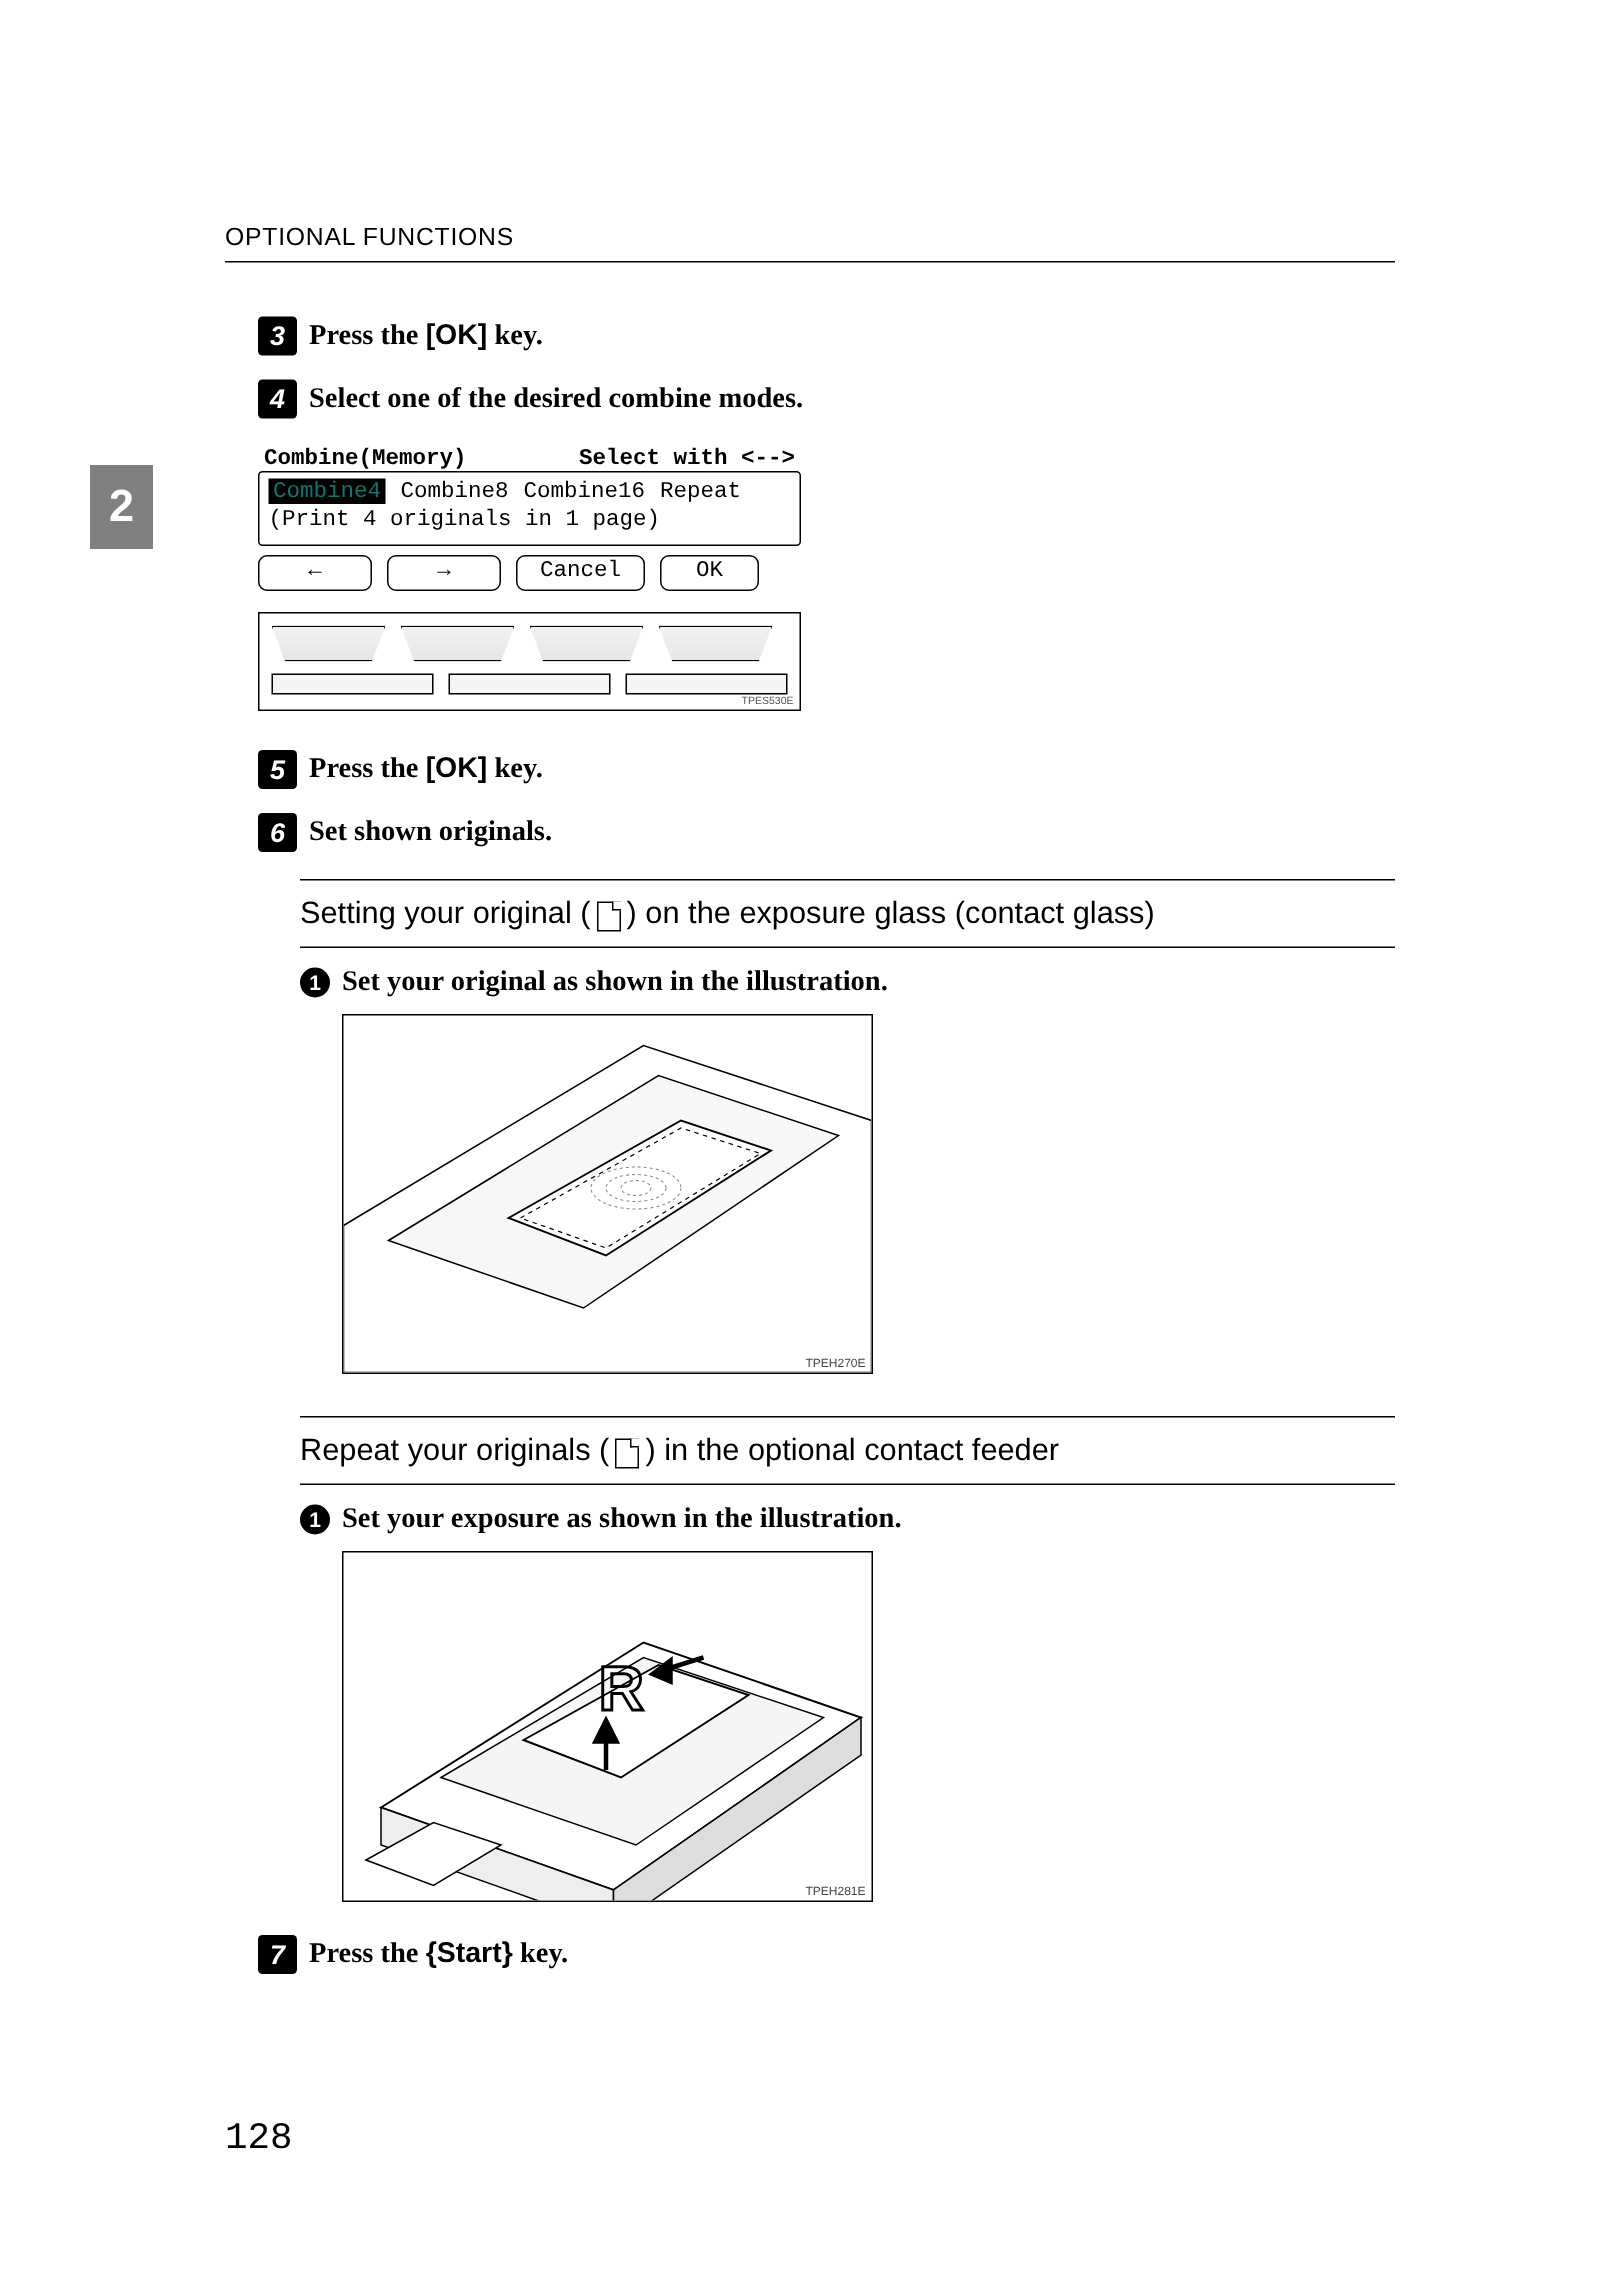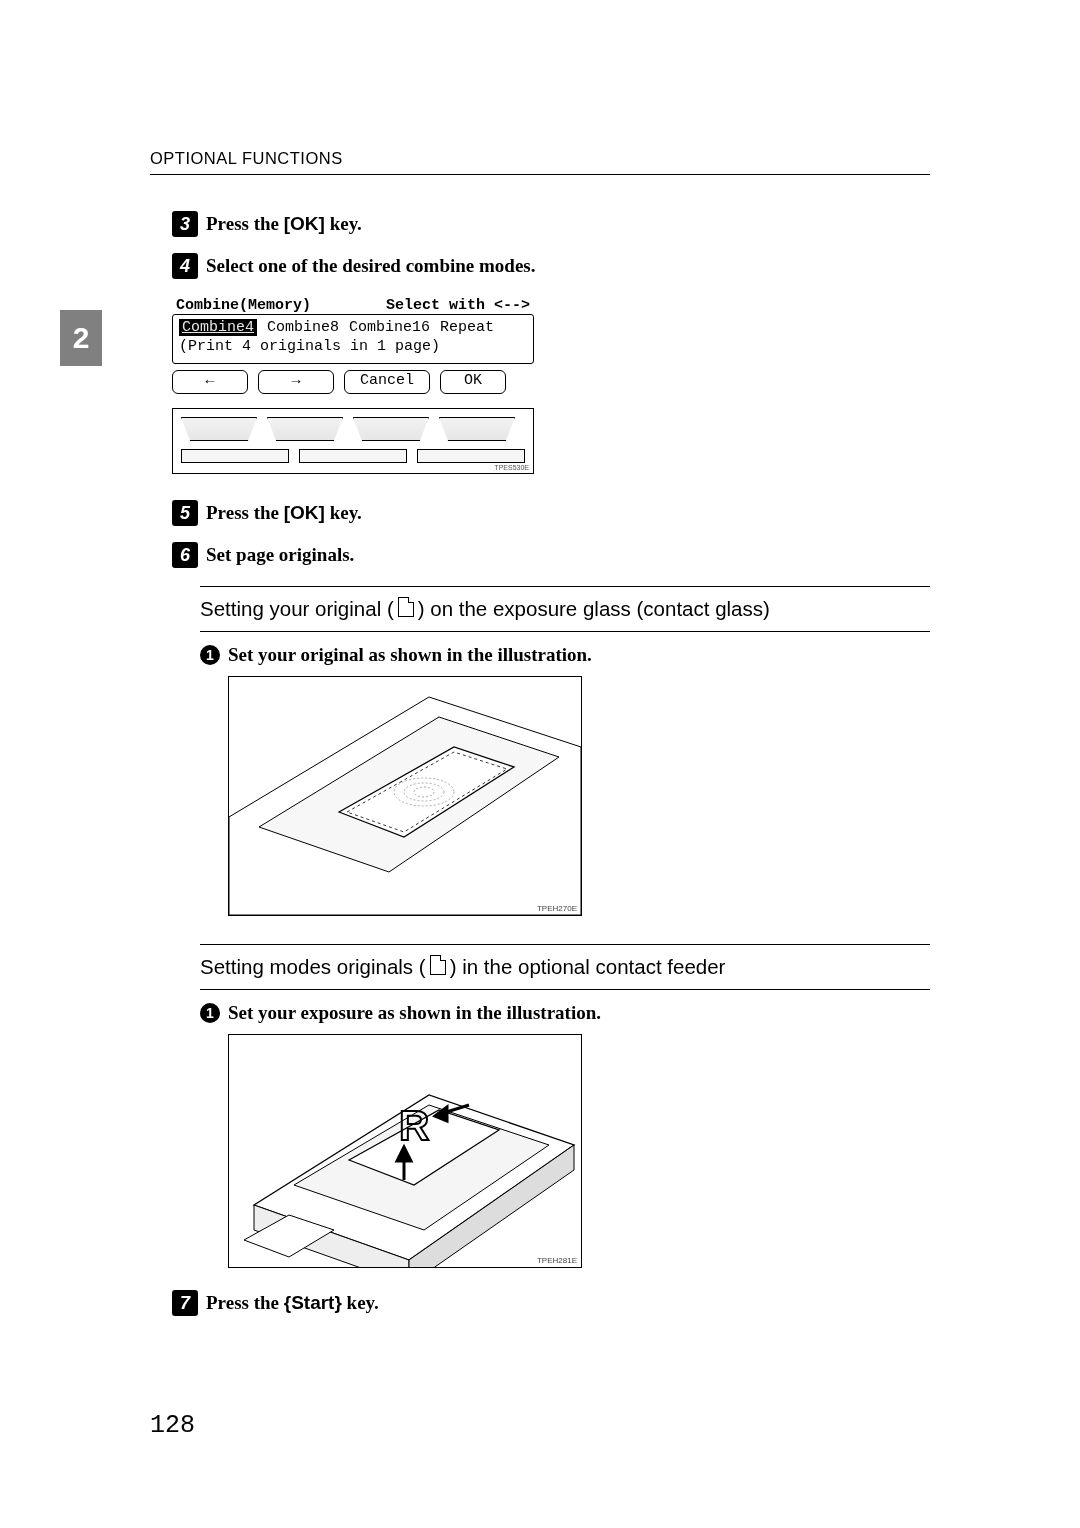--- a/index.html
+++ b/index.html
@@ -79,23 +79,22 @@
     font-family: "Courier New", monospace;
     font-size: 15px;
   }
   .lcd-row1 {
     display: flex;
     gap: 10px;
     align-items: baseline;
   }
   .inv {
     background: #000;
-    color: #e5e5e5;
+    color: #0f766e;
     padding: 0 3px;
-    text-decoration: underline;
   }
   .lcd-row2 {
     margin-top: 2px;
   }
   .softkeys {
     display: flex;
     gap: 10px;
     margin-top: 6px;
   }
   .softkey {
@@ -170,21 +169,21 @@
   .rule {
     border: none;
     border-top: 1.3px solid #000;
     margin: 18px 0 10px 0;
   }
   .sub-heading {
     font-family: Helvetica, Arial, sans-serif;
     font-size: 20.5px;
     margin: 8px 0 10px 0;
     display: flex;
-    align-items: flex-start;
+    align-items: flex-end;
     gap: 4px;
   }
   .portrait-icon {
     display: inline-block;
     width: 14px;
     height: 18px;
     border: 1.7px solid #000;
     position: relative;
     vertical-align: middle;
   }
@@ -321,21 +320,21 @@
 
     <div class="step" style="margin-top:26px">
       <div class="step-num">5</div>
       <div class="step-text">
         <span>Press the </span><span class="lbrack">[</span><span class="kbd">OK</span><span class="rbrack">]</span><span> key.</span>
       </div>
     </div>
 
     <div class="step">
       <div class="step-num">6</div>
-      <div class="step-text">Set page originals.</div>
+      <div class="step-text">Set shown originals.</div>
     </div>
 
     <div style="margin-left:28px">
       <hr class="rule">
       <div class="sub-heading">
         <span>Setting your original (</span>
         <span class="portrait-icon"></span>
         <span>) on the exposure glass (contact glass)</span>
       </div>
       <hr class="rule" style="margin-top:6px">
@@ -355,21 +354,21 @@
             <ellipse cx="195" cy="115" rx="30" ry="14" fill="none"></ellipse>
             <ellipse cx="195" cy="115" rx="20" ry="9" fill="none"></ellipse>
             <ellipse cx="195" cy="115" rx="10" ry="5" fill="none"></ellipse>
           </g>
         </svg>
         <div class="imglabel">TPEH270E</div>
       </div>
 
       <hr class="rule" style="margin-top:28px">
       <div class="sub-heading">
-        <span>Setting modes originals (</span>
+        <span>Repeat your originals (</span>
         <span class="portrait-icon"></span>
         <span>) in the optional contact feeder</span>
       </div>
       <hr class="rule" style="margin-top:6px">
 
       <div class="substep">
         <div class="circled">1</div>
         <div class="substep-text">Set your exposure as shown in the illustration.</div>
       </div>
 

